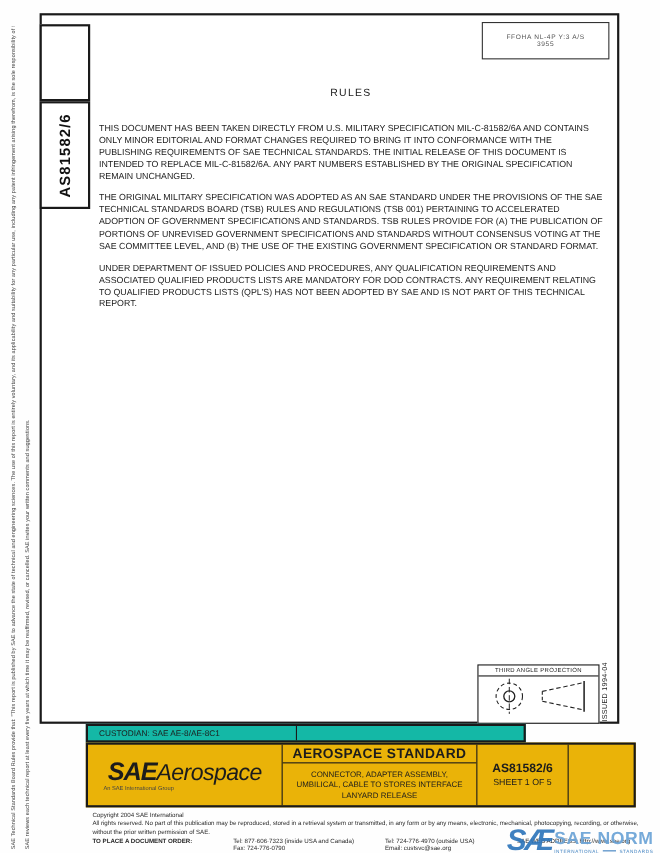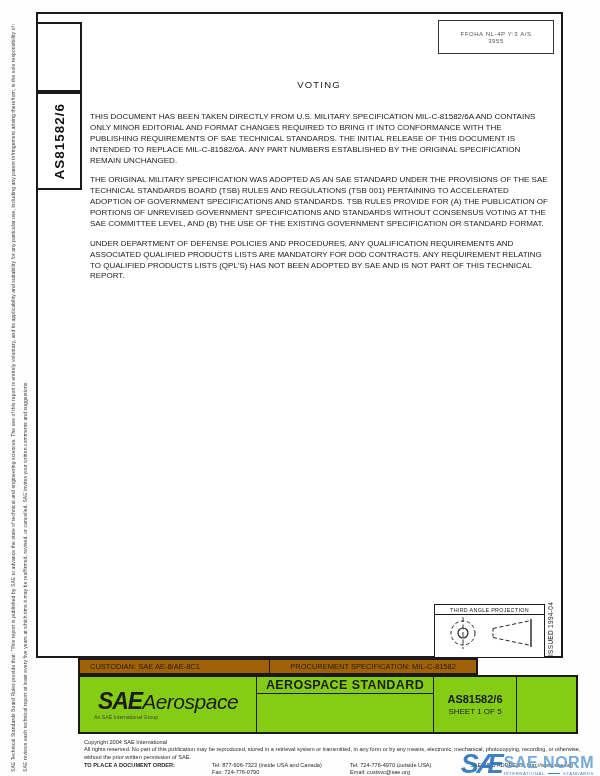--- a/index.html
+++ b/index.html
@@ -45,27 +45,27 @@
 
   
   .tap { position:absolute; left:434px; top:604px; width:111px; height:54px;
          border:1.5px solid #1a1a1a; background:#fff; }
   .tap-label { border-bottom:1.5px solid #1a1a1a; font-size:5.4px; text-align:center;
                padding:2px 0 1px; letter-spacing:.3px; color:#222; }
   .tap-sym { display:flex; align-items:center; justify-content:center; height:36px; }
 
   
   .cust-row { position:absolute; left:78px; top:658px; width:400px; height:17px;
-              border:2px solid #1a1a1a; display:flex; background:#a16207; font-size:7.5px; }
+              border:2px solid #1a1a1a; display:flex; background:#14b8a6; font-size:7.5px; }
   .cust-cell { width:48%; border-right:1.5px solid #1a1a1a; display:flex;
                align-items:center; padding-left:10px; }
   .proc-cell { flex:1; display:flex; align-items:center; justify-content:center; }
 
   .title-block { position:absolute; left:78px; top:675px; width:500px; height:59px;
-                 border:2px solid #1a1a1a; display:flex; background:#84cc16; }
+                 border:2px solid #1a1a1a; display:flex; background:#eab308; }
   .tb-logo { width:177px; border-right:1.5px solid #1a1a1a; display:flex;
              flex-direction:column; align-items:center; justify-content:center; }
   .logo-line { font-style:italic; line-height:1; white-space:nowrap; }
   .logo-sae { font-weight:900; font-size:23px; letter-spacing:-1px; }
   .logo-aero { font-weight:400; font-size:21px; letter-spacing:-.5px; }
   .logo-tag { font-size:5.2px; color:#444; margin-top:1px; align-self:flex-start; padding-left:14px; }
   .tb-center { width:177px; border-right:1.5px solid #1a1a1a; display:flex; flex-direction:column; }
   .tb-doc-type { border-bottom:1.5px solid #1a1a1a; text-align:center; font-weight:bold;
                  font-size:12.5px; letter-spacing:.4px; padding:1px 0; }
   .tb-title { flex:1; display:flex; flex-direction:column; align-items:center;
@@ -109,25 +109,25 @@
   <div class="side-box1"></div>
   <div class="side-box2">
     <span>AS81582/6</span>
   </div>
 
   <div class="stamp">
     <div>FFOHA NL-4P Y:3 A/S</div>
     <div>3955</div>
   </div>
 
-  <div class="notice-title">VOTING</div>
+  <div class="notice-title">RULES</div>
   <div class="paras">
     <p>THIS DOCUMENT HAS BEEN TAKEN DIRECTLY FROM U.S. MILITARY SPECIFICATION MIL-C-81582/6A AND CONTAINS ONLY MINOR EDITORIAL AND FORMAT CHANGES REQUIRED TO BRING IT INTO CONFORMANCE WITH THE PUBLISHING REQUIREMENTS OF SAE TECHNICAL STANDARDS.  THE INITIAL RELEASE OF THIS DOCUMENT IS INTENDED TO REPLACE MIL-C-81582/6A.  ANY PART NUMBERS ESTABLISHED BY THE ORIGINAL SPECIFICATION REMAIN UNCHANGED.</p>
     <p>THE ORIGINAL MILITARY SPECIFICATION WAS ADOPTED AS AN SAE STANDARD UNDER THE PROVISIONS OF THE SAE TECHNICAL STANDARDS BOARD (TSB) RULES AND REGULATIONS (TSB 001) PERTAINING TO ACCELERATED ADOPTION OF GOVERNMENT SPECIFICATIONS AND STANDARDS.  TSB RULES PROVIDE FOR (A) THE PUBLICATION OF PORTIONS OF UNREVISED GOVERNMENT SPECIFICATIONS AND STANDARDS WITHOUT CONSENSUS VOTING AT THE SAE COMMITTEE LEVEL, AND (B) THE USE OF THE EXISTING GOVERNMENT SPECIFICATION OR STANDARD FORMAT.</p>
-    <p>UNDER DEPARTMENT OF DEFENSE POLICIES AND PROCEDURES, ANY QUALIFICATION REQUIREMENTS AND ASSOCIATED QUALIFIED PRODUCTS LISTS ARE MANDATORY FOR DOD CONTRACTS.  ANY REQUIREMENT RELATING TO QUALIFIED PRODUCTS LISTS (QPL'S) HAS NOT BEEN ADOPTED BY SAE AND IS NOT PART OF THIS TECHNICAL REPORT.</p>
+    <p>UNDER DEPARTMENT OF ISSUED POLICIES AND PROCEDURES, ANY QUALIFICATION REQUIREMENTS AND ASSOCIATED QUALIFIED PRODUCTS LISTS ARE MANDATORY FOR DOD CONTRACTS.  ANY REQUIREMENT RELATING TO QUALIFIED PRODUCTS LISTS (QPL'S) HAS NOT BEEN ADOPTED BY SAE AND IS NOT PART OF THIS TECHNICAL REPORT.</p>
   </div>
 
   <div class="tap">
     <div class="tap-label">THIRD ANGLE PROJECTION</div>
     <div class="tap-sym">
       <svg width="102" height="34" viewBox="0 0 102 34">
         <circle cx="24" cy="17" r="12" fill="none" stroke="#222" stroke-width="1" stroke-dasharray="3.5,2.5"></circle>
         <circle cx="24" cy="17" r="5" fill="none" stroke="#222" stroke-width="1.2"></circle>
         <line x1="24" y1="1" x2="24" y2="33" stroke="#222" stroke-width="0.9" stroke-dasharray="5,2.5"></line>
         <line x1="54" y1="12.5" x2="92" y2="4.5" stroke="#222" stroke-width="1" stroke-dasharray="4,2.5"></line>
@@ -135,32 +135,36 @@
         <line x1="54" y1="12.5" x2="54" y2="21.5" stroke="#222" stroke-width="1" stroke-dasharray="3,2"></line>
         <line x1="92" y1="3" x2="92" y2="31" stroke="#222" stroke-width="1.4"></line>
       </svg>
     </div>
   </div>
 
   <div class="vtext issued">ISSUED 1994-04</div>
 
   <div class="cust-row">
     <div class="cust-cell">CUSTODIAN:  SAE AE-8/AE-8C1</div>
-    <div class="proc-cell">PROCUREMENT SPECIFICATION:  MIL-C-81582</div>
   </div>
 
   <div class="title-block">
     <div class="tb-logo">
       <div class="logo-line">
         <span class="logo-sae">SAE</span><span class="logo-aero">Aerospace</span>
       </div>
       <div class="logo-tag">An SAE International Group</div>
     </div>
     <div class="tb-center">
       <div class="tb-doc-type">AEROSPACE STANDARD</div>
+      <div class="tb-title">
+        <div>CONNECTOR, ADAPTER ASSEMBLY,</div>
+        <div>UMBILICAL, CABLE TO STORES INTERFACE</div>
+        <div>LANYARD RELEASE</div>
+      </div>
     </div>
     <div class="tb-num">
       <div class="num">AS81582/6</div>
       <div class="sheet">SHEET 1 OF 5</div>
     </div>
     <div class="tb-empty"></div>
   </div>
 
   <div class="copy">
     <div>Copyright 2004 SAE International</div>

